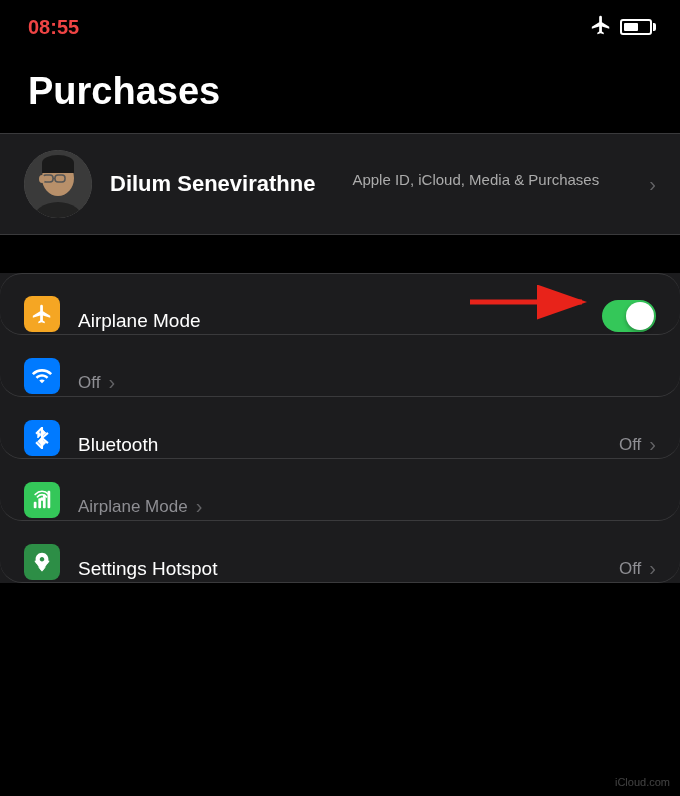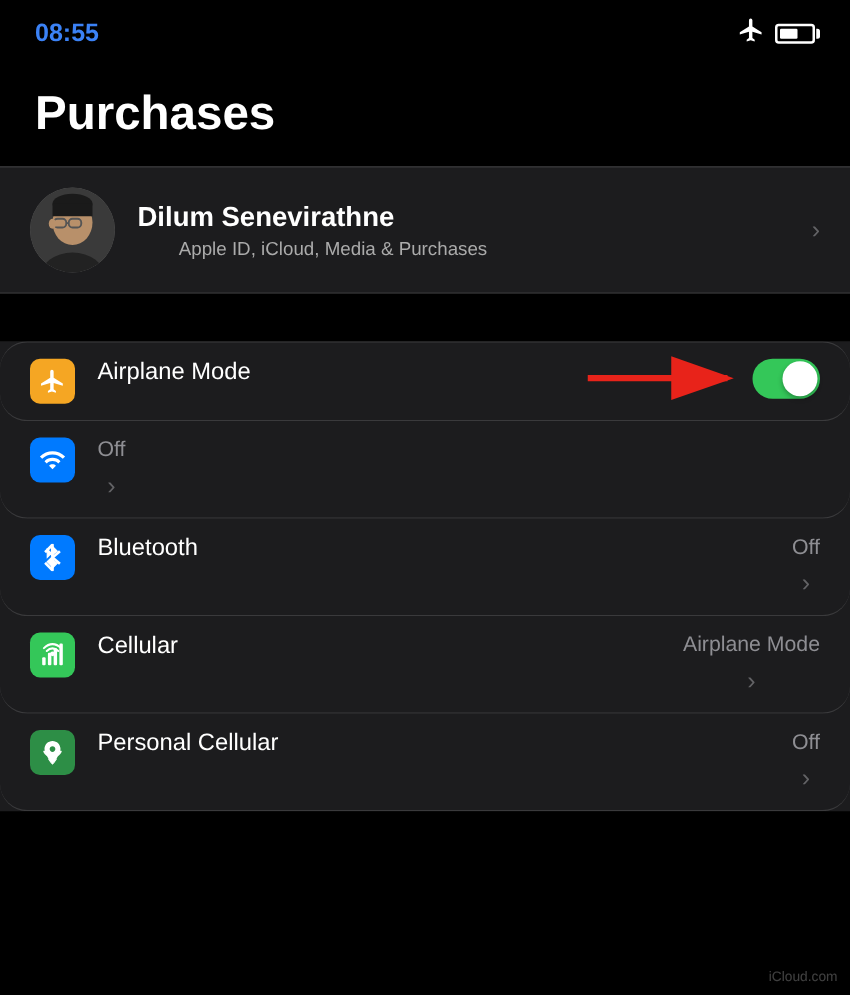--- a/index.html
+++ b/index.html
@@ -18,21 +18,21 @@
       display: flex;
       justify-content: space-between;
       align-items: center;
       padding: 14px 28px 10px 28px;
       height: 50px;
     }
 
     .status-time {
       font-size: 20px;
       font-weight: 700;
-      color: #3b82f6;
+      color: #ef4444;
     }
 
     .status-icons {
       display: flex;
       align-items: center;
       gap: 8px;
     }
 
     .airplane-status-icon {
       color: #fff;
@@ -117,21 +117,21 @@
 
     
     .avatar-svg {
       width: 68px;
       height: 68px;
       border-radius: 50%;
     }
 
     .profile-info {
       display: flex;
-      flex-direction: column;
+      flex-direction: row;
       gap: 4px;
     }
 
     .profile-name {
       font-size: 22px;
       font-weight: 600;
       color: #fff;
     }
 
     .profile-sub {
@@ -152,22 +152,22 @@
     }
 
     
     .settings-list {
       background: #1c1c1e;
       border-radius: 0;
     }
 
     .settings-row {
       display: flex;
-      align-items: flex-start;
-      padding: 13px 24px;
+      align-items: flex-end;
+      padding: 2px 24px;
       border-bottom: 0.5px solid #3a3a3c;
       position: relative;
       min-height: 62px;
       border-radius: 22px;
     }
 
     .settings-row:last-child {
       border-bottom: none;
     }
 
@@ -194,21 +194,20 @@
       color: #fff;
       flex: 1;
     }
 
     .row-right {
       display: flex;
       align-items: center;
       gap: 8px;
       color: #8e8e93;
       font-size: 17px;
-      flex-direction: column;
     }
 
     .row-value {
       color: #8e8e93;
       font-size: 17px;
     }
 
     
     .toggle {
       width: 54px;
@@ -362,38 +361,37 @@
         <rect x="8" y="10" width="3" height="11" rx="1" fill="white"></rect>
         <rect x="13" y="6" width="3" height="15" rx="1" fill="white"></rect>
         <rect x="18" y="2" width="3" height="19" rx="1" fill="white"></rect>
         <circle cx="12" cy="12" r="9" fill="none" stroke="white" stroke-width="0"></circle>
 
         <path d="M7 8.5C8.5 7 10.2 6.2 12 6.2s3.5.8 5 2.3" fill="none" stroke="white" stroke-width="1.8" stroke-linecap="round"></path>
         <path d="M4.5 6C6.8 3.7 9.3 2.5 12 2.5s5.2 1.2 7.5 3.5" fill="none" stroke="white" stroke-width="1.8" stroke-linecap="round"></path>
         <circle cx="12" cy="11" r="2" fill="white"></circle>
       </svg>
     </div>
-    <span class="row-label">Cellular</span>
     <div class="row-right">
       <span class="row-value">Airplane Mode</span>
       <span style="color:#636366;font-size:20px;">›</span>
     </div>
   </div>
 
   <div class="settings-row" style="border-bottom: 0.5px solid #3a3a3c;">
     <div class="row-icon icon-green-dark">
       <svg width="22" height="22" viewBox="0 0 24 24" fill="white">
         <path d="M12 2C8.13 2 5 5.13 5 9c0 5.25 7 13 7 13s7-7.75 7-13c0-3.87-3.13-7-7-7zm0 9.5c-1.38 0-2.5-1.12-2.5-2.5s1.12-2.5 2.5-2.5 2.5 1.12 2.5 2.5-1.12 2.5-2.5 2.5z"></path>
         <path d="M8.5 17.5c.7 1.1 1.5 2.2 2.2 3.1L12 22l1.3-1.4c.7-.9 1.5-2 2.2-3.1" fill="none" stroke="white" stroke-width="1"></path>
         <path d="M7 14c-.9-.8-1.7-1.8-2.3-2.9" fill="none" stroke="white" stroke-width="1.5" stroke-linecap="round"></path>
         <path d="M17 14c.9-.8 1.7-1.8 2.3-2.9" fill="none" stroke="white" stroke-width="1.5" stroke-linecap="round"></path>
 
       </svg>
     </div>
-    <span class="row-label">Personal Cellular</span>
+    <span class="row-label">Settings Hotspot</span>
     <div class="row-right">
       <span class="row-value">Off</span>
       <span style="color:#636366;font-size:20px;">›</span>
     </div>
   </div>
 
 </div>
 
 <div class="watermark">iCloud.com</div>
 

